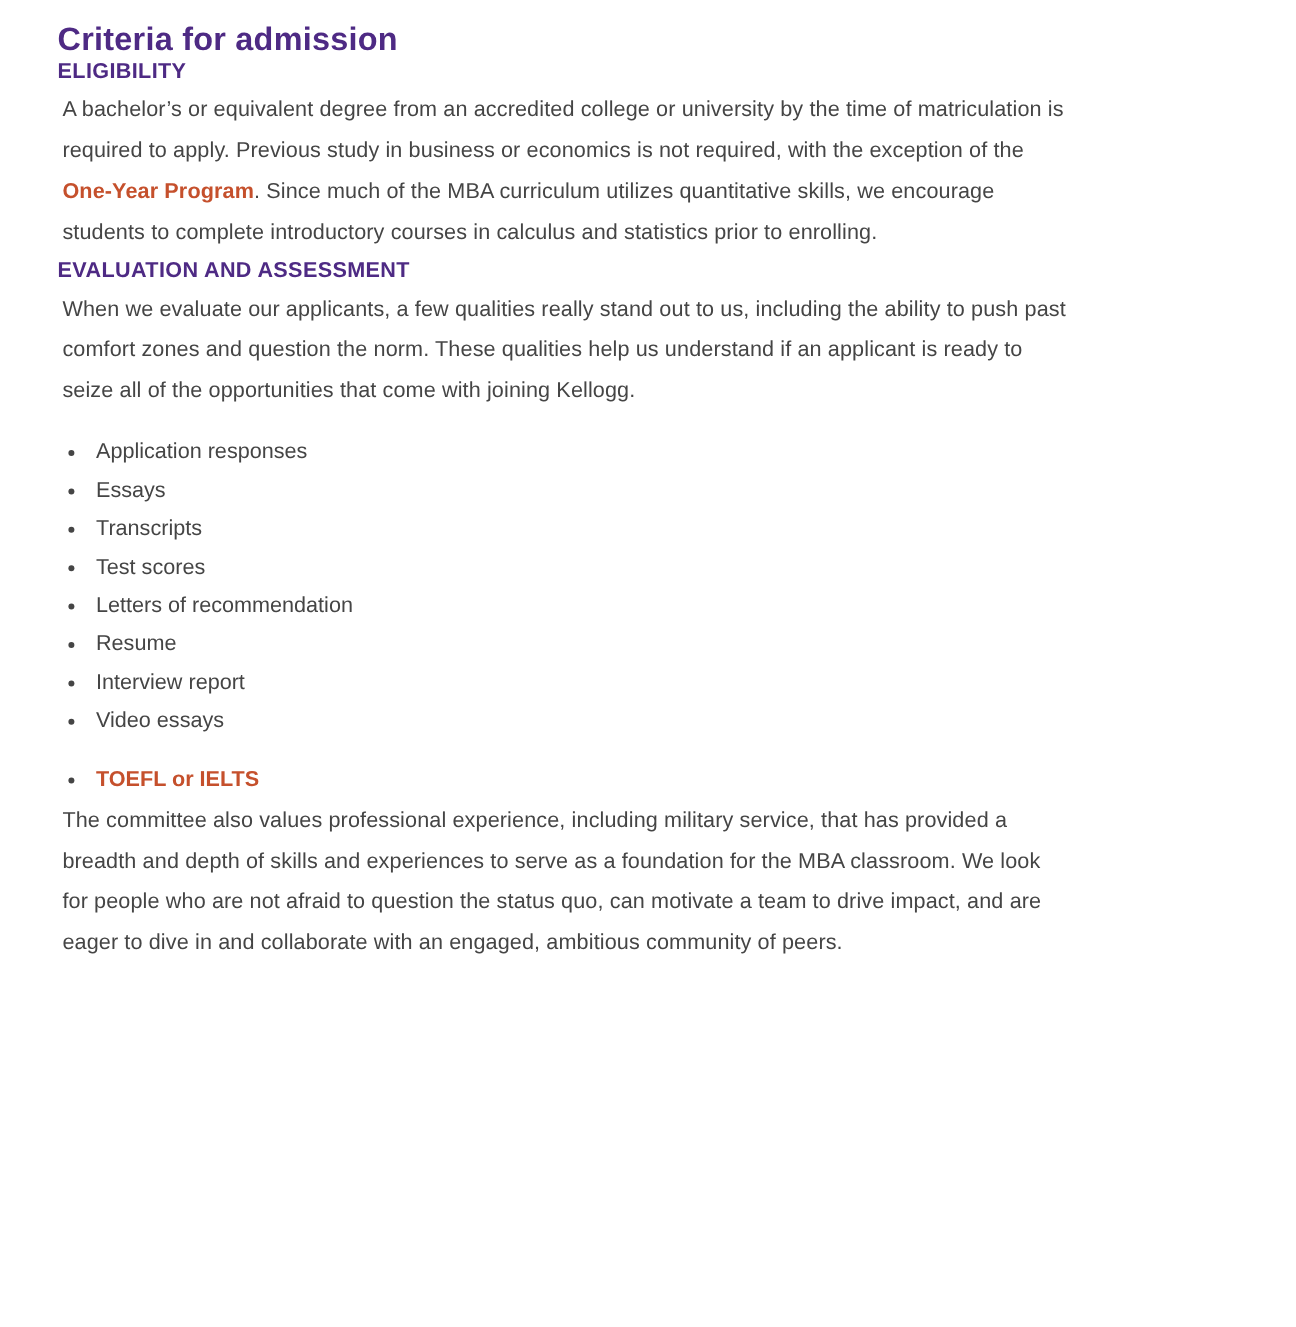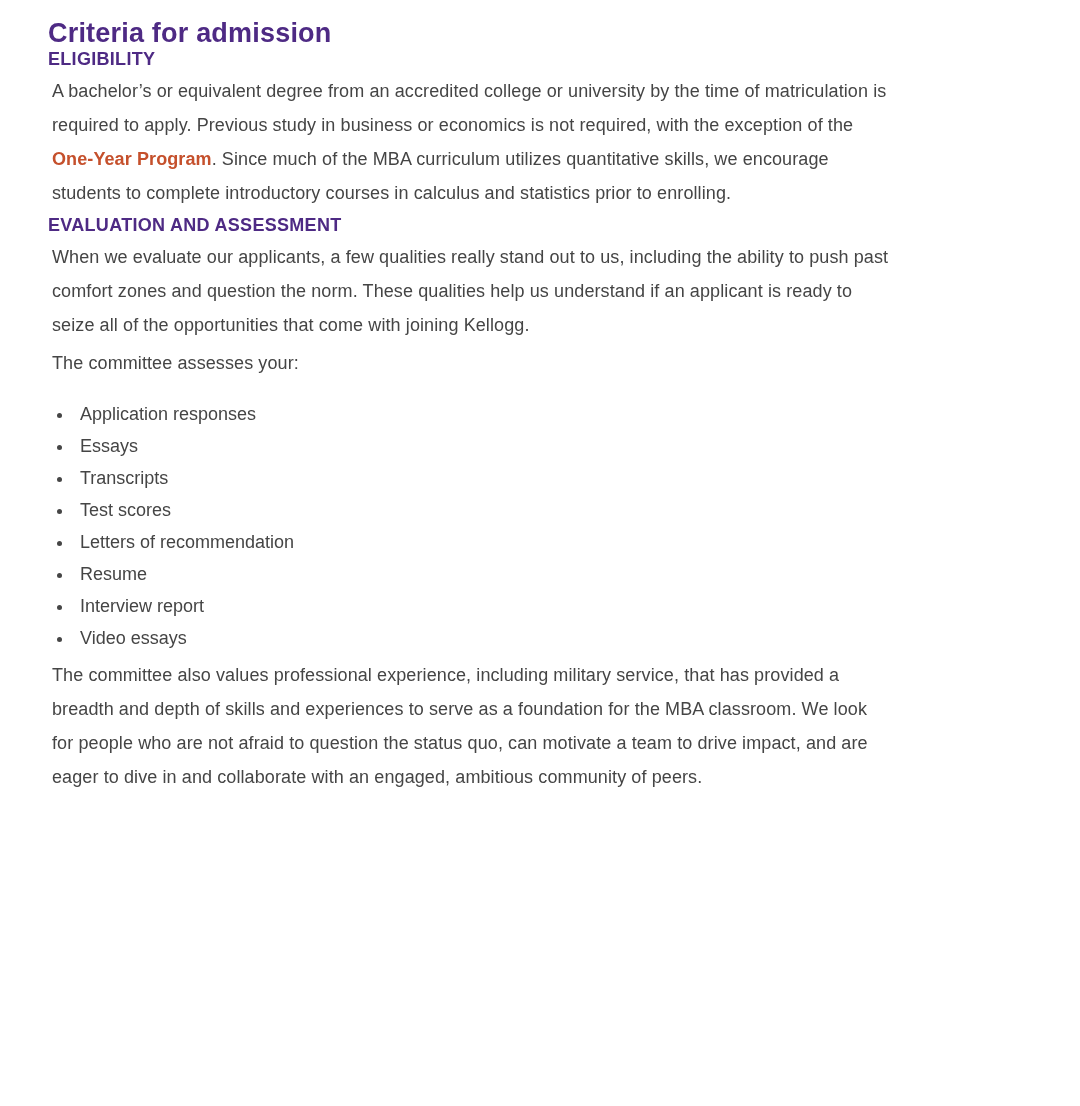--- a/index.html
+++ b/index.html
@@ -86,32 +86,34 @@
     <h1 class="page-title">Criteria for admission</h1>
 
     <h2 class="section-heading h2-eligibility">ELIGIBILITY</h2>
 
     <p class="body-text para-after-heading"><span>A bachelor’s or equivalent degree from an accredited college or university by the time of matriculation is required to apply. Previous study in business or economics is not required, with the exception of the </span><a href="#" class="inline-link">One-Year Program</a><span>. Since much of the MBA curriculum utilizes quantitative skills, we encourage students to complete introductory courses in calculus and statistics prior to enrolling.</span></p>
 
     <h2 class="section-heading h2-evaluation">EVALUATION AND ASSESSMENT</h2>
 
     <p class="body-text para-after-heading">When we evaluate our applicants, a few qualities really stand out to us, including the ability to push past comfort zones and question the norm. These qualities help us understand if an applicant is ready to seize all of the opportunities that come with joining Kellogg.</p>
 
-    <p class="body-text para-spaced">The committee assesses your:</p>
 
     <ul class="assess-list">
       <li>Application responses</li>
       <li>Essays</li>
       <li>Transcripts</li>
       <li>Test scores</li>
       <li>Letters of recommendation</li>
       <li>Resume</li>
       <li>Interview report</li>
       <li>Video essays</li>
     </ul>
 
 
+    <ul class="single-list">
+      <li><a href="#" class="inline-link">TOEFL or IELTS</a></li>
+    </ul>
 
 
     <p class="body-text para-after-heading">The committee also values professional experience, including military service, that has provided a breadth and depth of skills and experiences to serve as a foundation for the MBA classroom. We look for people who are not afraid to question the status quo, can motivate a team to drive impact, and are eager to dive in and collaborate with an engaged, ambitious community of peers.</p>
 
   </div>
 </div>
 
 </body></html>

